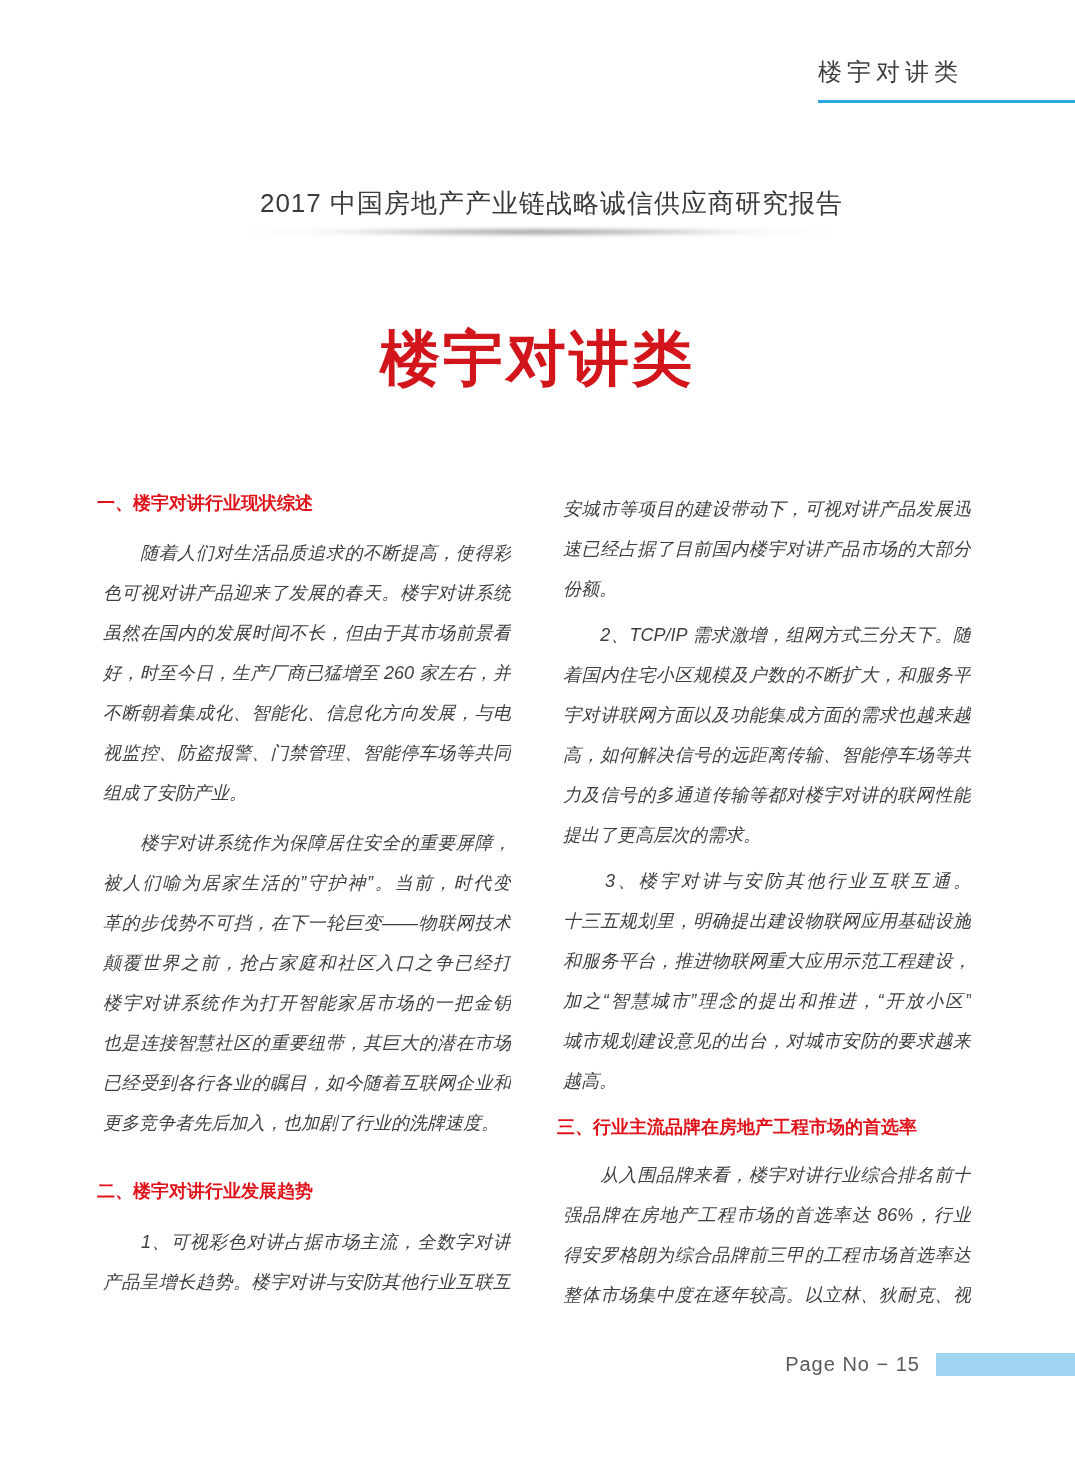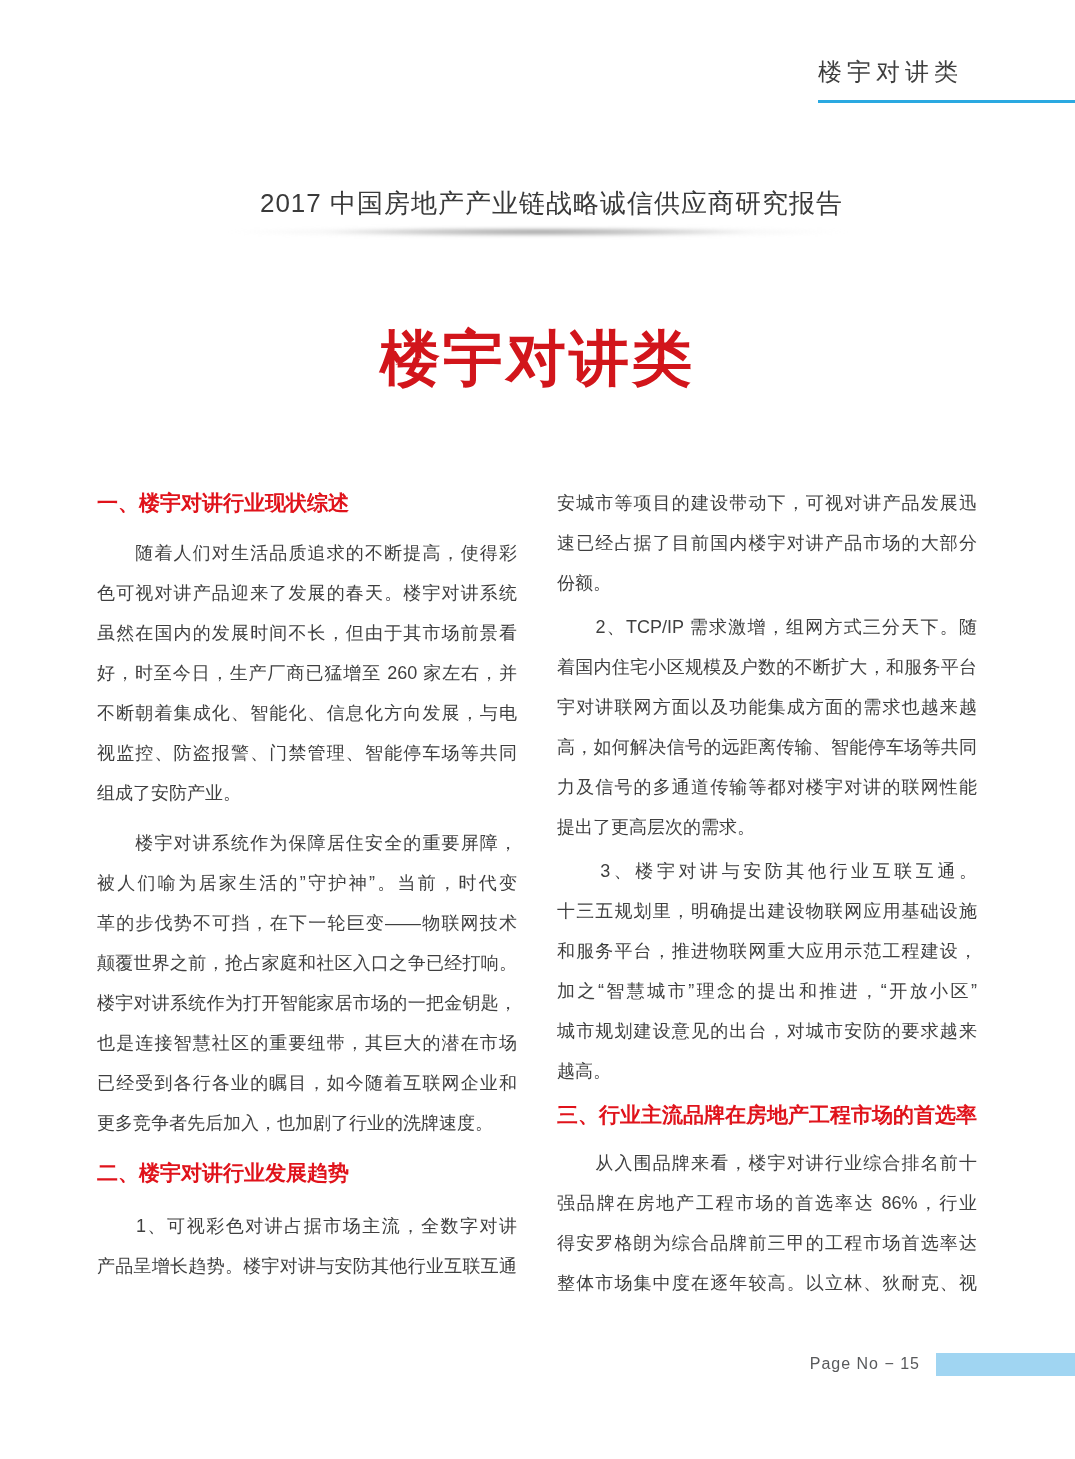--- a/index.html
+++ b/index.html
@@ -36,39 +36,39 @@
   }
   .chapter-title{
     position:absolute;top:312px;left:0;width:100%;margin:0;text-align:center;
     font-family:"DejaVu Serif",serif;font-weight:bold;
     font-size:60px;letter-spacing:3px;color:var(--title-red);line-height:92px;
   }
   .col{position:absolute;top:483px;width:420px;color:var(--body-gray);}
   #col-left{left:97px;}
   #col-right{left:557px;}
   .heading{
-    font-size:21px;font-weight:bold;color:var(--heading-red);
+    font-size:18px;font-weight:bold;color:var(--heading-red);
     height:40px;line-height:40px;white-space:nowrap;
   }
-  .para{margin:0;}
+  .para{margin:6px;font-style:italic;}
   .line{
     font-size:18px;height:40px;line-height:40px;
     text-align:justify;word-break:break-all;overflow:hidden;
     color:var(--body-gray);
   }
   .line.fill{text-align-last:justify;}
   
   #col-left .heading:first-child{margin-bottom:10px;}
   #col-left .para + .para{margin-top:10px;}
-  #col-left .heading:not(:first-child){margin-top:12px;margin-bottom:11px;font-family:Liberation Mono, monospace;}
+  #col-left .heading:not(:first-child){margin-top:28px;margin-bottom:11px;}
   #col-right .para + .para{margin-top:4px;}
   #col-right .heading{margin-top:4px;margin-bottom:8px;}
   .footer-label{
     position:absolute;top:1352px;left:0;width:920px;text-align:right;
-    font-size:16px;color:#58595b;line-height:24px;letter-spacing:1px;
+    font-size:20px;color:#58595b;line-height:24px;letter-spacing:1px;
   }
   .footer-bar{
     position:absolute;top:1353px;left:936px;right:0;height:23px;
     background:var(--bar-blue);
   }
 </style>
 </head>
 <body>
 
 <div class="page">

